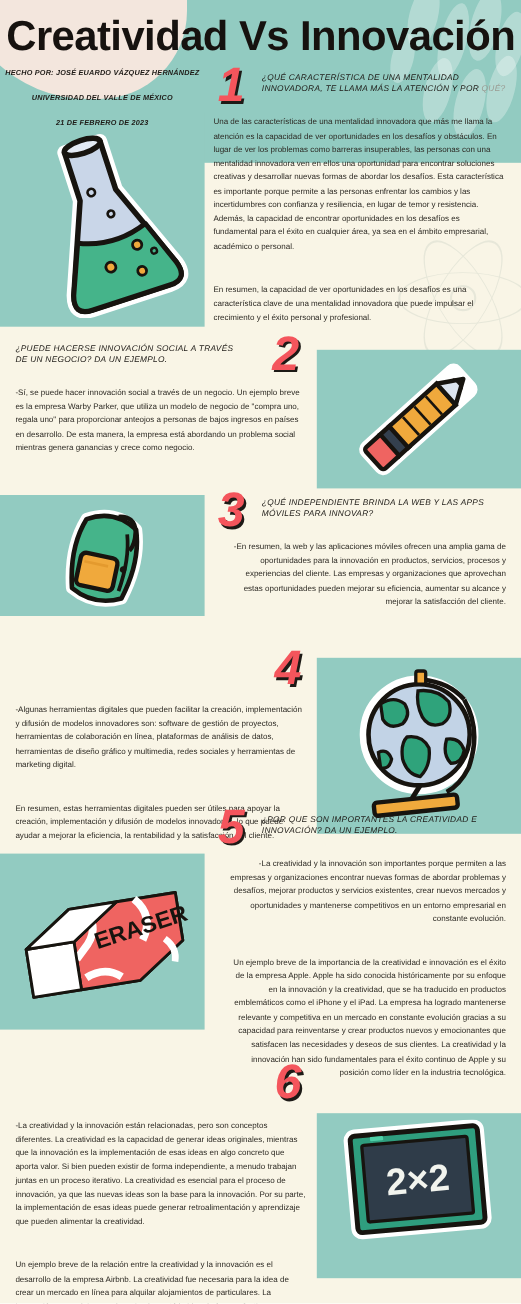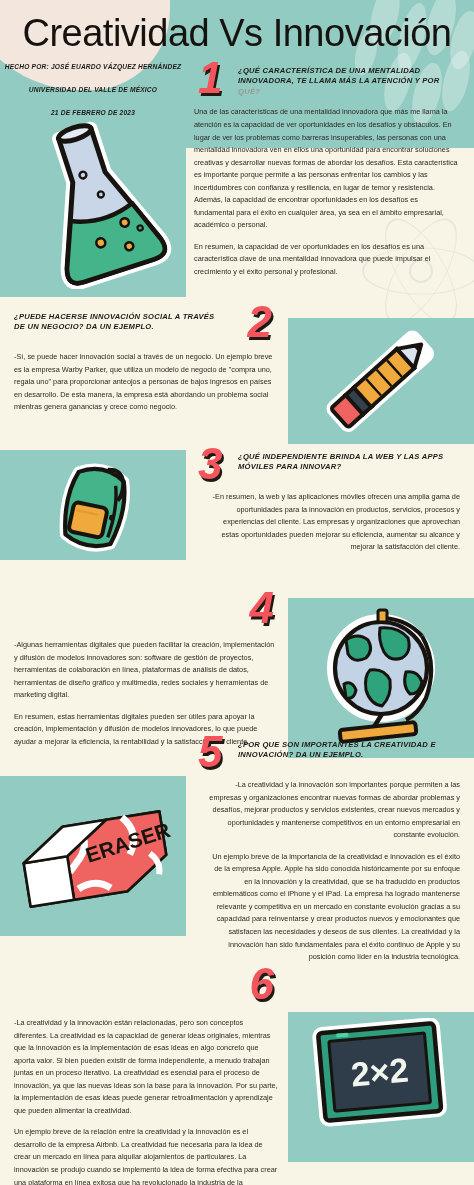--- a/index.html
+++ b/index.html
@@ -36,21 +36,21 @@
   .b4 { left:452px; top:10px;  width:24px; height:60px; transform:rotate(14deg); }
   .b5 { left:386px; top:52px;  width:24px; height:60px; transform:rotate(14deg); }
   .b6 { left:414px; top:62px;  width:26px; height:64px; transform:rotate(14deg); }
   .b7 { left:444px; top:50px;  width:24px; height:62px; transform:rotate(14deg); }
   .b8 { left:356px; top:30px;  width:20px; height:46px; transform:rotate(14deg); }
 
   .poster-title {
     position:absolute; left:0; top:14px; width:474px;
     text-align:center;
     font-size:38px; line-height:1.05;
-    font-weight:normal;
+    font-weight:bold;
     color:#16120f;
     letter-spacing:-0.5px;
   }
 
   
   .author-block {
     position:absolute; left:0; top:62px; width:186px;
     text-align:center;
     font-style:italic; font-weight:bold;
     color:#1d1a16;
@@ -81,35 +81,35 @@
   .qhead { position:relative; min-height:30px; }
   .qnum {
     position:absolute; top:-10px;
     font-size:44px; font-weight:bold; font-style:italic;
     color:#f4555c;
     text-shadow:2px 2.5px 0 #1d1a16;
     line-height:1;
   }
   .qnum.left-num { left:4px; }
   .qtext {
-    font-style:italic; font-weight:bold;
+    font-style:italic; font-weight:normal;
     font-size:7.6px; line-height:1.38;
     color:#1d1a16;
     letter-spacing:.25px;
   }
   .qtext.pad-left { padding-left:44px; }
   .qtext.pad-right { padding-right:56px; }
   .qtext .muted { color:#9a9a92; }
 
   .body-text {
     font-size:7.3px; line-height:1.72;
     color:#2b2822;
     margin-top:9px;
   }
-  .body-text p + p { margin-top:9px; }
+  .body-text p + p { margin-top:27px; }
   .body-text.indent { padding-left:14px;text-align:right; }
 
   
   .atom {
     position:absolute; right:-6px; top:212px;
     width:118px; height:118px;
     opacity:.30;
     z-index:0;
   }
   .atom-ring {

